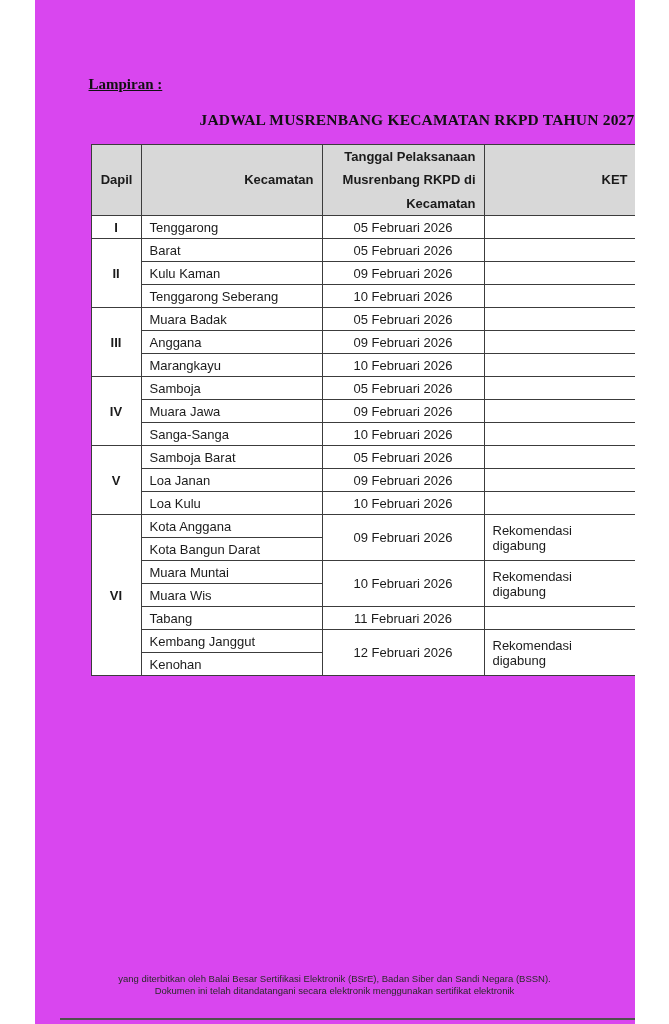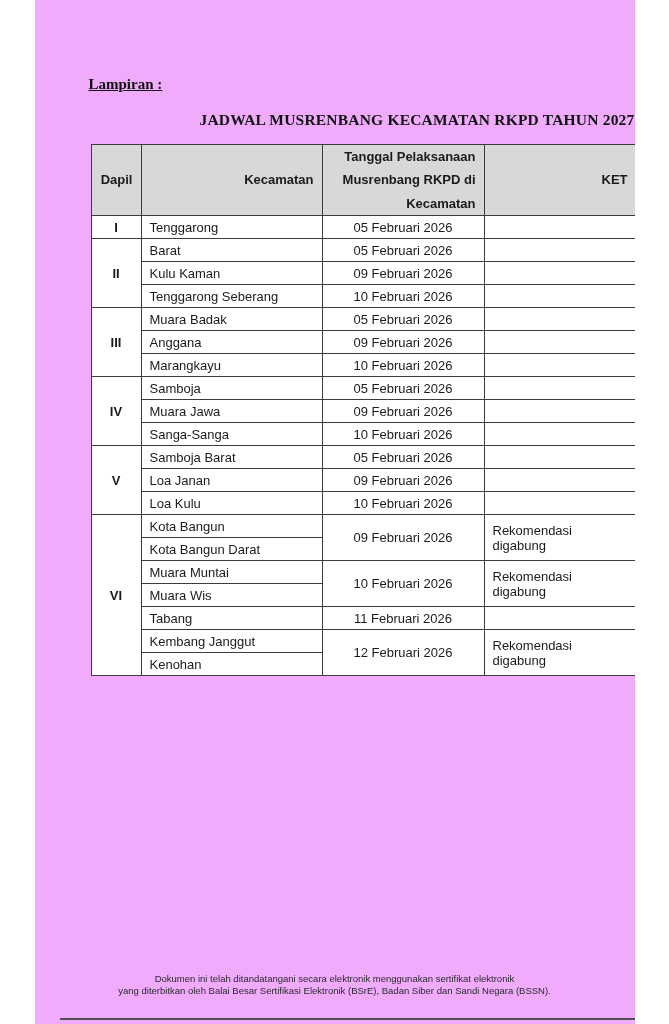--- a/index.html
+++ b/index.html
@@ -1,20 +1,20 @@
 <!DOCTYPE html>
 <html style="--border-color: #3c3c3c; --header-bg: #d8d8d8;"><head>
 <meta charset="utf-8">
 <style>
   :root { --border-color:#3c3c3c; --header-bg:#d8d8d8; }
   * { box-sizing:border-box; }
   body { margin:0; background:#ffffff; }
   .page {
     position:relative; width:600px; height:1024px; margin:0 auto;
-    background:#f0abfc; color:#1b1b1b; overflow:hidden;
+    background:#d946ef; color:#1b1b1b; overflow:hidden;
     font-family:"Liberation Sans", sans-serif;
   }
   .lampiran {
     position:absolute; left:54px; top:76px;
     font-family:"Liberation Serif", serif; font-weight:bold; font-size:15px;
     text-decoration:underline; color:#111;
   }
   .doc-title {
     position:absolute; left:0; top:111px; width:100%;
     text-align:right; font-family:"Liberation Serif", serif;
@@ -138,21 +138,21 @@
           <td class="tgl" rowspan="1">09 Februari 2026</td>
           <td class="ket" rowspan="1"></td>
         </tr>
         <tr>
           <td class="kec">Loa Kulu</td>
           <td class="tgl" rowspan="1">10 Februari 2026</td>
           <td class="ket" rowspan="1"></td>
         </tr>
         <tr>
           <td class="dapil" rowspan="7">VI</td>
-          <td class="kec">Kota Bangun</td>
+          <td class="kec">Kota Anggana</td>
           <td class="tgl" rowspan="2">09 Februari 2026</td>
           <td class="ket" rowspan="2">Rekomendasi digabung</td>
         </tr>
         <tr>
           <td class="kec">Kota Bangun Darat</td>
         </tr>
         <tr>
           <td class="kec">Muara Muntai</td>
           <td class="tgl" rowspan="2">10 Februari 2026</td>
           <td class="ket" rowspan="2">Rekomendasi digabung</td>
@@ -170,19 +170,19 @@
           <td class="tgl" rowspan="2">12 Februari 2026</td>
           <td class="ket" rowspan="2">Rekomendasi digabung</td>
         </tr>
         <tr>
           <td class="kec">Kenohan</td>
         </tr>
       </tbody>
   </table>
 
   <div class="footer-note">
+    <div>yang diterbitkan oleh Balai Besar Sertifikasi Elektronik (BSrE), Badan Siber dan Sandi Negara (BSSN).</div>
     <div>Dokumen ini telah ditandatangani secara elektronik menggunakan sertifikat elektronik</div>
-    <div>yang diterbitkan oleh Balai Besar Sertifikasi Elektronik (BSrE), Badan Siber dan Sandi Negara (BSSN).</div>
   </div>
 
   <div class="bottom-rule"></div>
 
 </div>
 
 </body></html>

